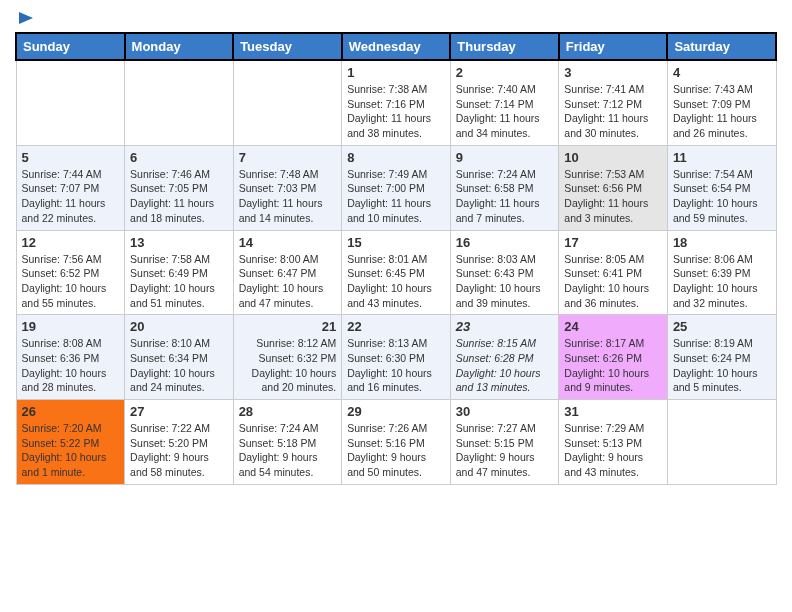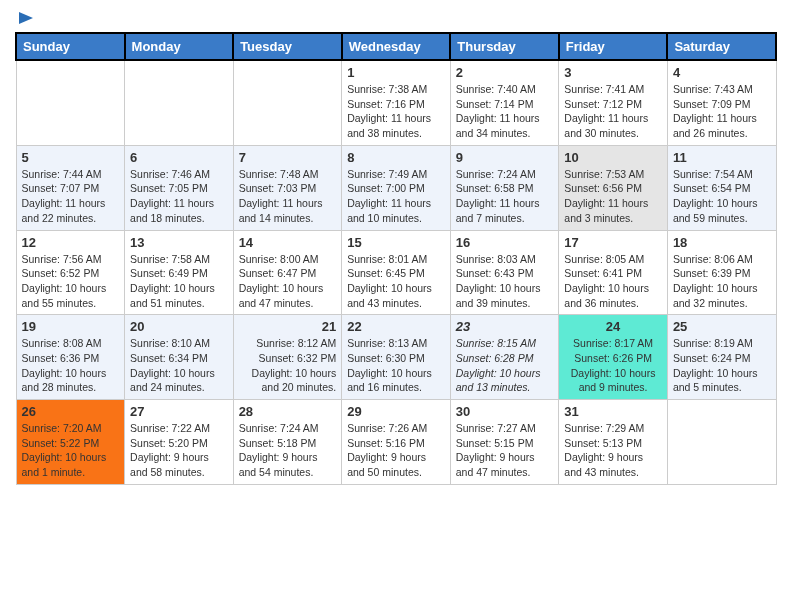--- a/index.html
+++ b/index.html
@@ -208,21 +208,21 @@
             <div class="day-info"><span>Sunrise: 8:12 AM</span><br><span>Sunset: 6:32 PM</span><br><span>Daylight: 10 hours and 20 minutes.</span><br></div>
           </td>
           <td style="background-color: rgb(238, 243, 251);">
             <span class="day-num">22</span>
             <div class="day-info"><span>Sunrise: 8:13 AM</span><br><span>Sunset: 6:30 PM</span><br><span>Daylight: 10 hours and 16 minutes.</span><br></div>
           </td>
           <td style="background-color: rgb(238, 243, 251); font-style: italic;">
             <span class="day-num">23</span>
             <div class="day-info"><span>Sunrise: 8:15 AM</span><br><span>Sunset: 6:28 PM</span><br><span>Daylight: 10 hours and 13 minutes.</span><br></div>
           </td>
-          <td style="background-color: #5eead4; text-align: center;">
+          <td style="background-color: #f0abfc;">
             <span class="day-num">24</span>
             <div class="day-info"><span>Sunrise: 8:17 AM</span><br><span>Sunset: 6:26 PM</span><br><span>Daylight: 10 hours and 9 minutes.</span><br></div>
           </td>
           <td style="background-color: rgb(238, 243, 251);">
             <span class="day-num">25</span>
             <div class="day-info"><span>Sunrise: 8:19 AM</span><br><span>Sunset: 6:24 PM</span><br><span>Daylight: 10 hours and 5 minutes.</span><br></div>
           </td>
         </tr>
         <tr>
           <td style="background-color: #f97316;">

